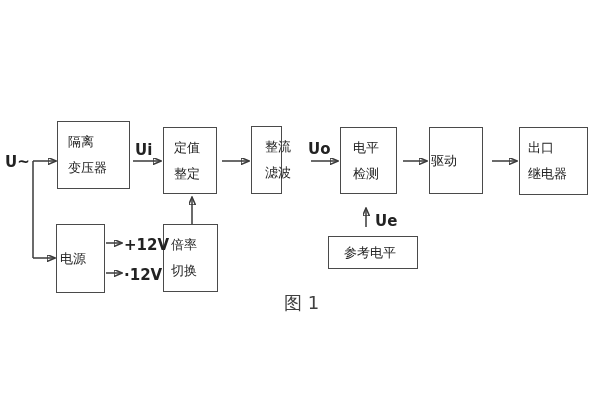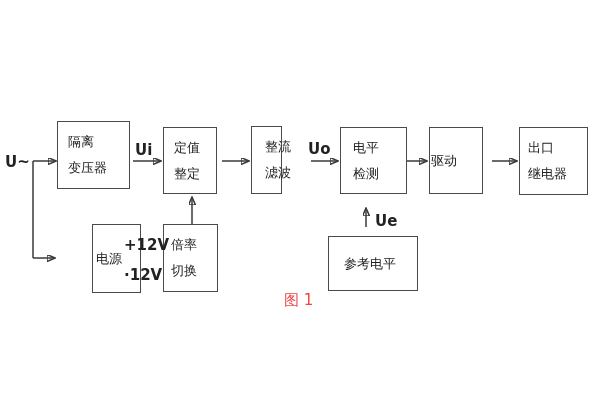--- a/index.html
+++ b/index.html
@@ -6,21 +6,21 @@
   .canvas{
     position:relative;width:600px;height:400px;background:#ffffff;overflow:hidden;
     font-family:"DejaVu Sans","Liberation Sans",sans-serif;color:#222;
   }
   .blk{
     position:absolute;box-sizing:border-box;border:1.5px solid #4a4a4a;background:#fff;
     display:flex;flex-direction:column;justify-content:center;align-items:flex-start;
     font-size:13px;line-height:26px;color:#222;white-space:nowrap;
   }
   .lbl{position:absolute;font-size:15px;font-weight:bold;color:#222;white-space:nowrap;}
-  .caption{position:absolute;font-size:15px;color:#ef4444;white-space:nowrap;}
+  .caption{position:absolute;font-size:18px;color:#404040;white-space:nowrap;}
   svg.wires{position:absolute;left:0;top:0;width:600px;height:400px;}
   svg.wires path{stroke:#3a3a3a;stroke-width:1.5;fill:none;}
 </style>
 </head>
 <body>
 
 <div class="canvas">
 
   <svg class="wires" viewBox="0 0 600 400">
     <defs>
@@ -50,44 +50,44 @@
   <div class="blk" style="left:163px;top:127px;width:54px;height:67px;padding-left:10px;">
     <span>定值</span>
     <span>整定</span>
   </div>
 
   <div class="blk" style="left:251px;top:126px;width:31px;height:68px;padding-left:13px;">
     <span>整流</span>
     <span>滤波</span>
   </div>
 
-  <div class="blk" style="left:340px;top:127px;width:67px;height:67px;padding-left:12px;">
+  <div class="blk" style="left:340px;top:127px;width:57px;height:67px;padding-left:12px;">
     <span>电平</span>
     <span>检测</span>
   </div>
 
   <div class="blk" style="left:429px;top:127px;width:54px;height:67px;padding-left:1px;">
     <span>驱动</span>
   </div>
 
   <div class="blk" style="left:519px;top:127px;width:69px;height:68px;padding-left:8px;">
     <span>出口</span>
     <span>继电器</span>
   </div>
 
-  <div class="blk" style="left:56px;top:224px;width:49px;height:69px;padding-left:3px;margin-left:36px;">
+  <div class="blk" style="left:56px;top:224px;width:49px;height:69px;padding-left:3px;">
     <span>电源</span>
   </div>
 
   <div class="blk" style="left:163px;top:224px;width:55px;height:68px;padding-left:7px;">
     <span>倍率</span>
     <span>切换</span>
   </div>
 
-  <div class="blk" style="left:328px;top:236px;width:90px;height:55px;padding-left:15px;">
+  <div class="blk" style="left:328px;top:236px;width:90px;height:33px;padding-left:15px;">
     <span>参考电平</span>
   </div>
 
   <div class="lbl" style="left:5px;top:153px;">U~</div>
   <div class="lbl" style="left:135px;top:141px;">Ui</div>
   <div class="lbl" style="left:308px;top:140px;">Uo</div>
   <div class="lbl" style="left:375px;top:212px;">Ue</div>
   <div class="lbl" style="left:124px;top:236px;">+12V</div>
   <div class="lbl" style="left:124px;top:266px;">·12V</div>
 

